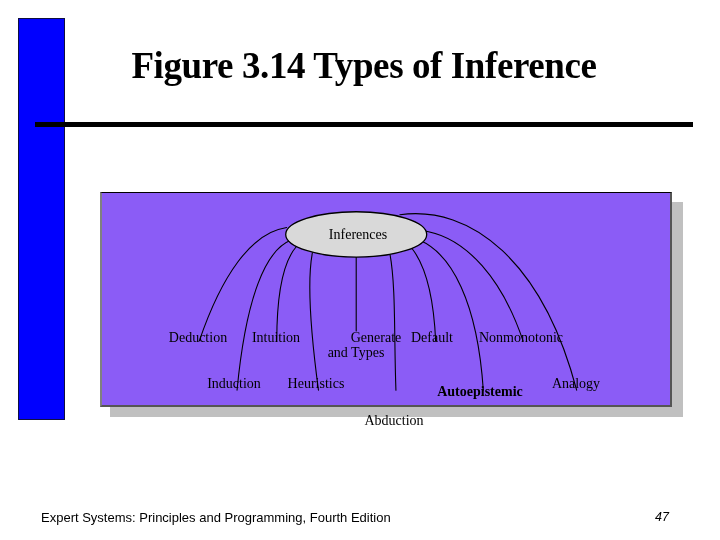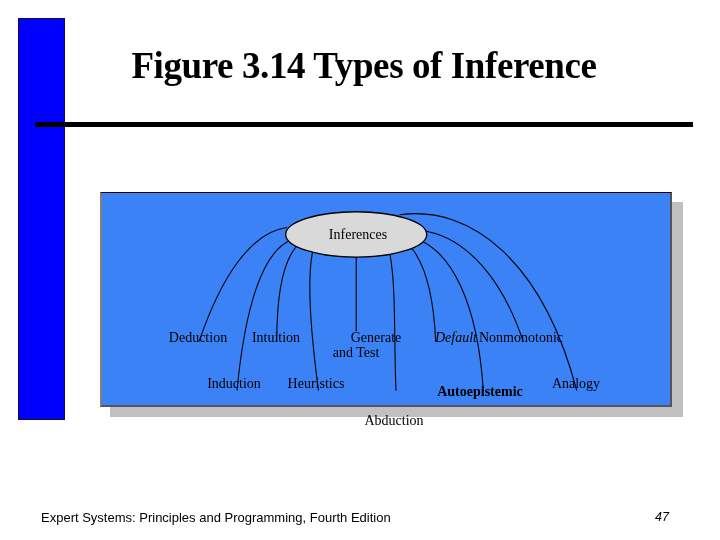--- a/index.html
+++ b/index.html
@@ -61,21 +61,21 @@
     width: 573px;
     height: 215px;
     background: #c0c0c0;
   }
   #figure-frame {
     position: absolute;
     left: 100px;
     top: 192px;
     width: 572px;
     height: 215px;
-    background: #3b82f6;
+    background: #8b5cf6;
     border-top: 1px solid #000000;
     border-right: 2px solid #555555;
     border-bottom: 2px solid #555555;
     border-left: 2px solid #808080;
     box-sizing: border-box;
   }
 
   #figure-canvas {
     position: absolute;
     left: 0;
@@ -164,22 +164,22 @@
 
     <ellipse cx="256" cy="42" rx="71" ry="23" fill="#d9d9d9" stroke="#000000" stroke-width="1.3"></ellipse>
   </svg>
 
   <div id="node-center-label" style="left:256px; top:42px;">Inferences</div>
 </div>
 
 <div class="diag-label" style="left:198px; top:330px;">Deduction</div>
 <div class="diag-label" style="left:276px; top:330px;">Intuition</div>
 <div class="diag-label" style="left:356px; top:330px;margin-left:20px;">Generate</div>
-<div class="diag-label" style="left:356px; top:345px;">and Test</div>
-<div class="diag-label" style="left:456px; top:330px;font-style:italic;">Default</div>
+<div class="diag-label" style="left:356px; top:345px;">and Types</div>
+<div class="diag-label" style="left:432px; top:330px;">Default</div>
 <div class="diag-label" style="left:521px; top:330px;">Nonmonotonic</div>
 
 <div class="diag-label" style="left:234px; top:376px;">Induction</div>
 <div class="diag-label" style="left:316px; top:376px;">Heuristics</div>
 <div class="diag-label" style="left:394px; top:376px;margin-top:37px;">Abduction</div>
 <div class="diag-label" style="left:480px; top:384px;font-weight:bold;">Autoepistemic</div>
 <div class="diag-label" style="left:576px; top:376px;">Analogy</div>
 
 <div id="footer-text">Expert Systems: Principles and Programming, Fourth Edition</div>
 <div id="page-number">47</div>

